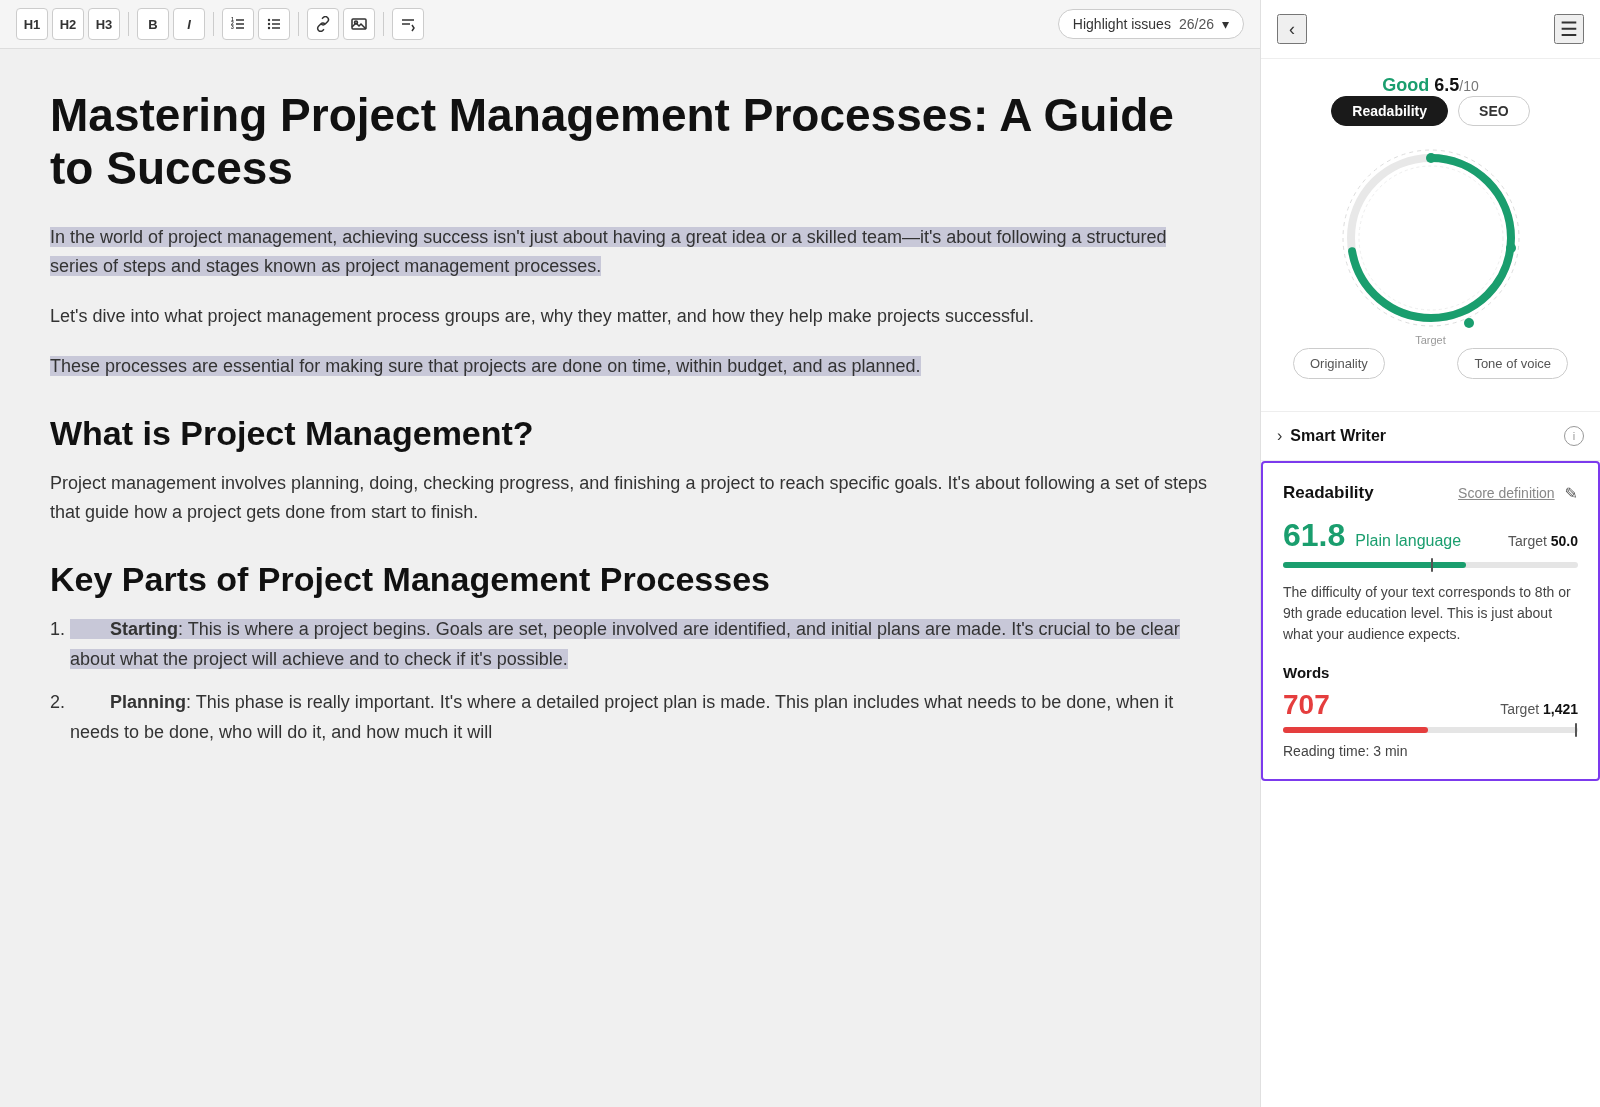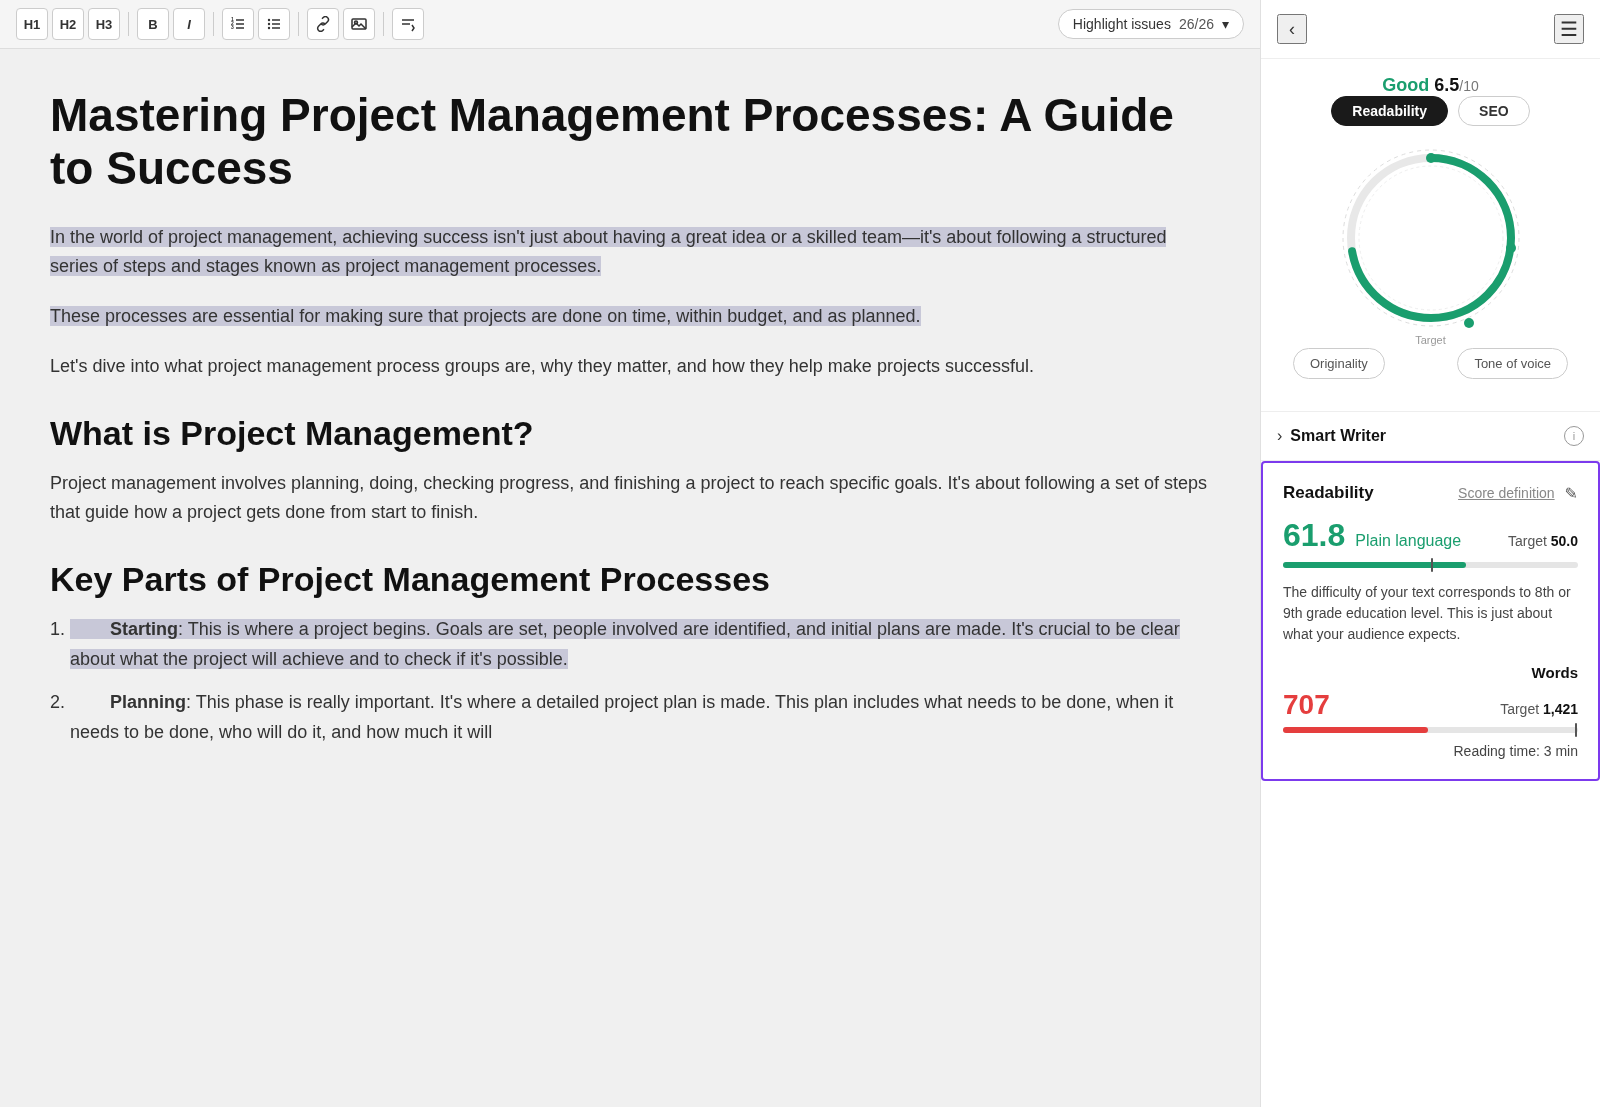--- a/index.html
+++ b/index.html
@@ -372,21 +372,20 @@
 
     .readability-desc {
       font-size: 14px;
       color: #444;
       line-height: 1.5;
       margin-bottom: 18px;
     }
 
     .words-section {
       margin-top: 19px;
-      text-align: right;
     }
 
     .words-title {
       font-size: 15px;
       font-weight: 700;
       color: #111;
       margin-bottom: 8px;
     }
 
     .words-row {
@@ -495,25 +494,25 @@
     </button>
   </div>
 
   <div class="editor-content">
     <h1>Mastering Project Management Processes: A Guide to Success</h1>
 
     <p>
       <span class="highlighted">In the world of project management, achieving success isn't just about having a great idea or a skilled team—it's about following a structured series of steps and stages known as project management processes.</span>
     </p>
 
+    <p>Let's dive into what project management process groups are, why they matter, and how they help make projects successful.</p>
+
     <p>
       <span class="highlighted">These processes are essential for making sure that projects are done on time, within budget, and as planned.</span>
     </p>
-
-    <p>Let's dive into what project management process groups are, why they matter, and how they help make projects successful.</p>
 
     <h2>What is Project Management?</h2>
 
     <p>Project management involves planning, doing, checking progress, and finishing a project to reach specific goals. It's about following a set of steps that guide how a project gets done from start to finish.</p>
 
     <h2>Key Parts of Project Management Processes</h2>
 
     <ol>
       <li>
         <span class="highlighted"><strong>Starting</strong><span>: This is where a project begins. Goals are set, people involved are identified, and initial plans are made. It's crucial to be clear about what the project will achieve and to check if it's possible.</span></span>

